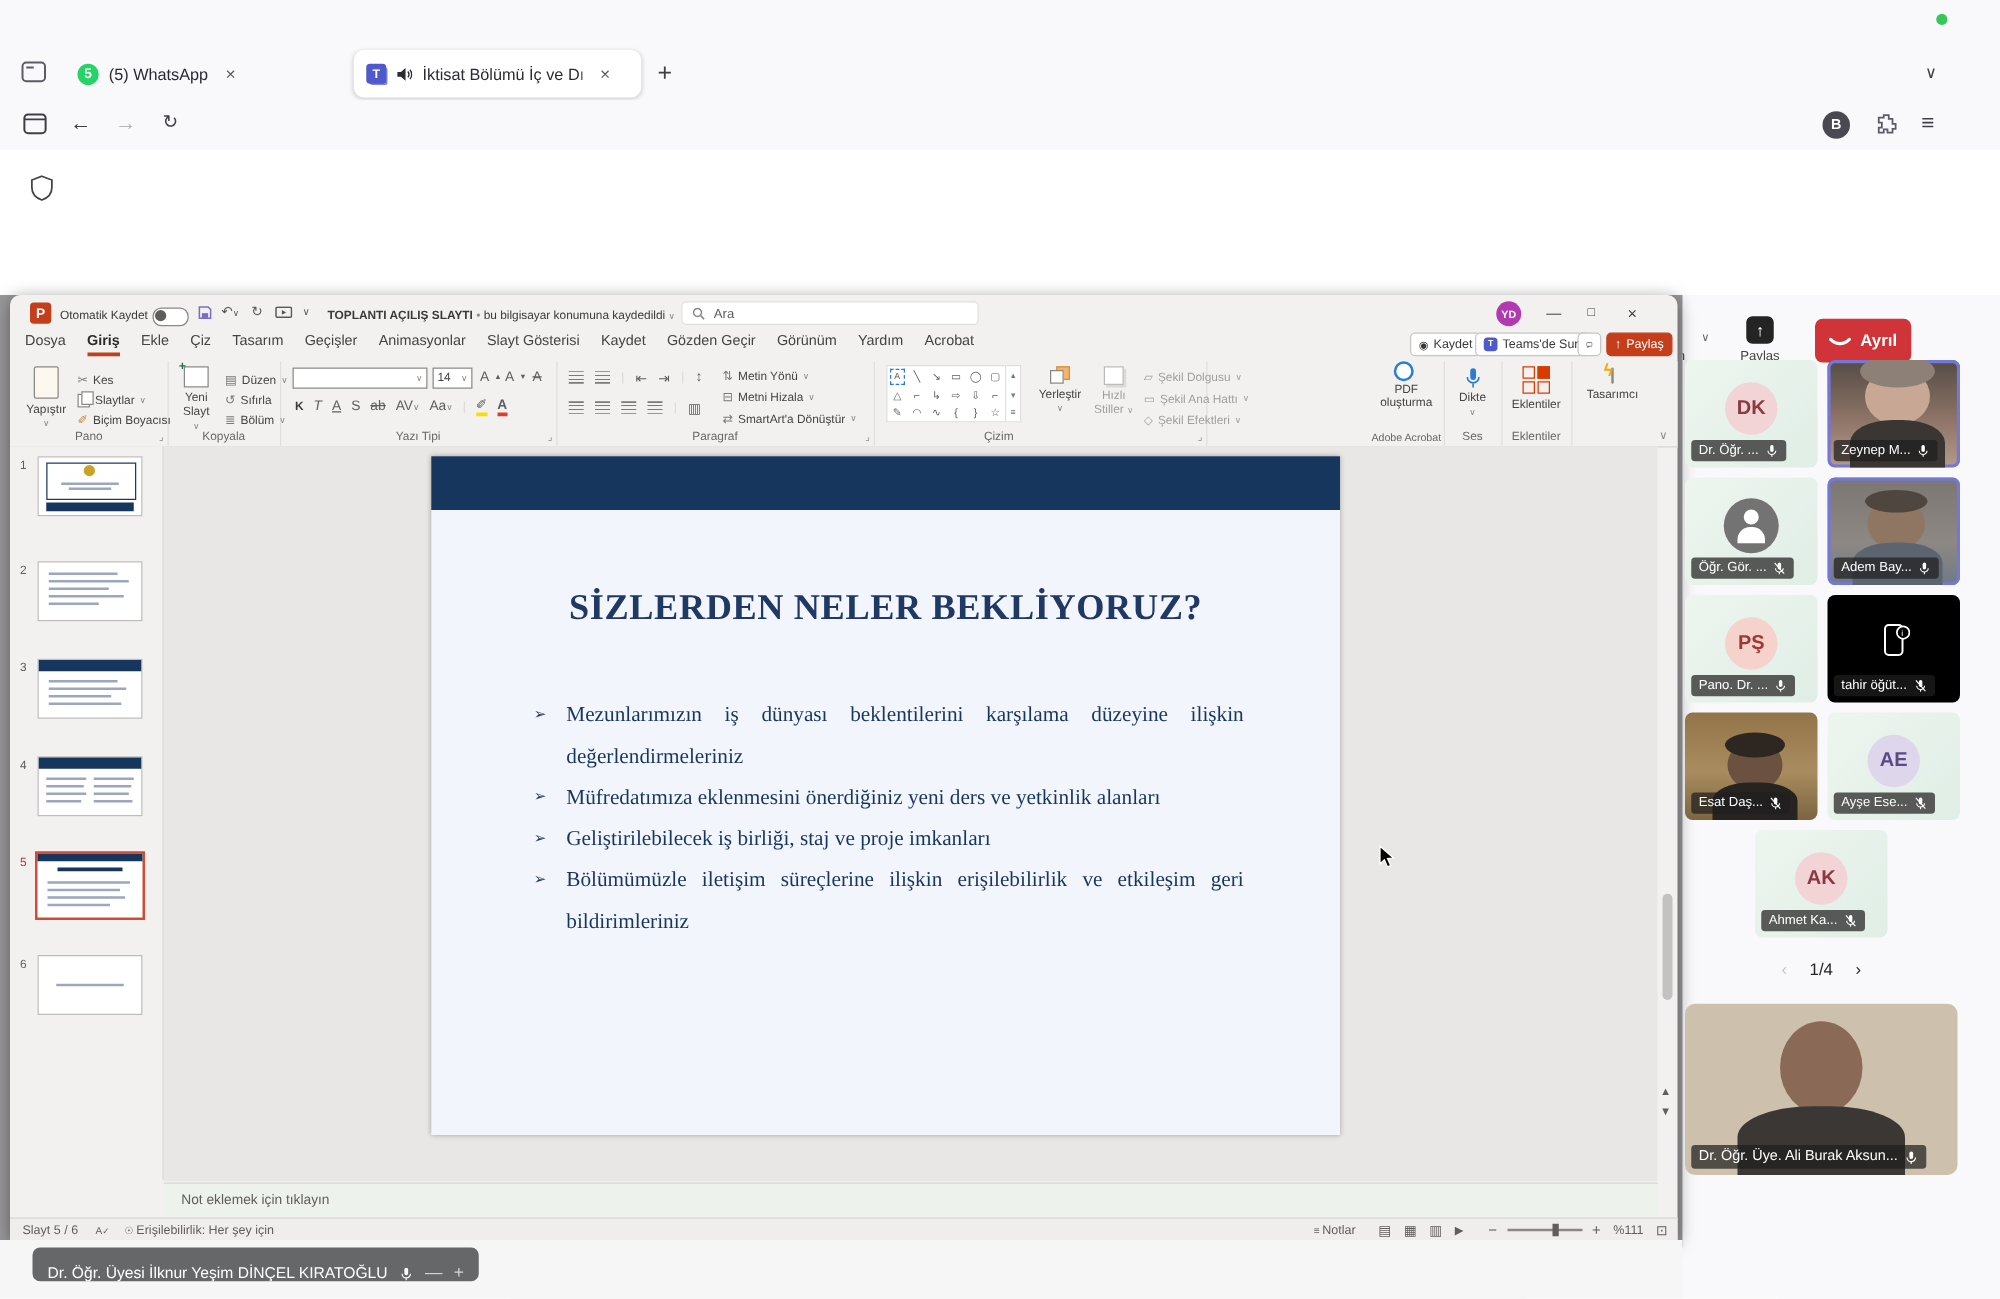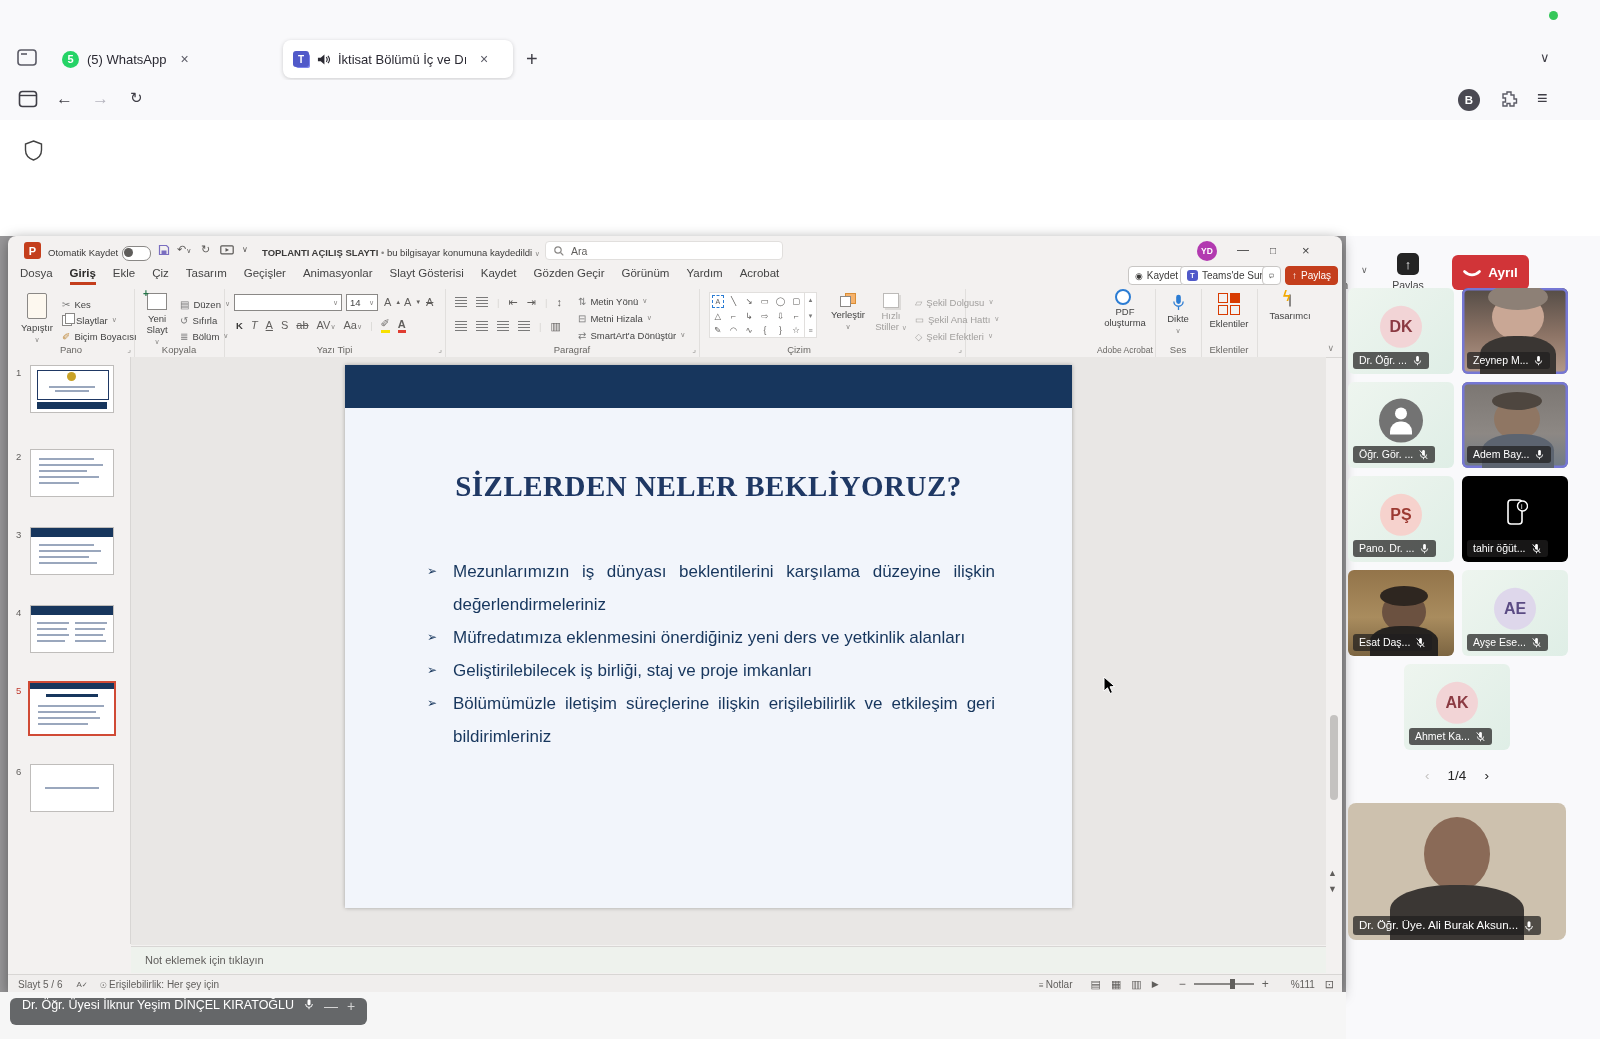--- a/index.html
+++ b/index.html
@@ -85,21 +85,21 @@
   .thumbpane{position:absolute;left:8px;top:357px;width:122px;height:587px;border-right:1px solid #d8d6d4;background:#f3f1f0}
   .thumb{position:absolute;left:22px;width:84px;height:48px;background:#fff;border:1px solid #bfbdbb;box-sizing:border-box}
   .thumb.sel{left:20px;width:88px;height:55px;border:2px solid #d04a35}
   .tnum{position:absolute;left:8px;font-size:9.5px;color:#605e5c}
   .mline{position:absolute;background:#9aa7bd;height:1.5px}
   .mnavy{position:absolute;background:#17365d}
   .slidearea{position:absolute;left:131px;top:357px;width:1195px;height:588px;background:#e9e7e5}
   .slide{position:absolute;left:345px;top:365px;width:727px;height:543px;background:#f2f5fb;box-shadow:0 0 4px rgba(0,0,0,.3)}
   .slideband{position:absolute;left:0;top:0;width:727px;height:43px;background:#17365d}
   .slidetitle{position:absolute;left:0;top:105px;width:727px;text-align:center;font-family:"Liberation Serif",serif;font-weight:bold;font-size:29px;color:#1f3864;letter-spacing:.5px}
-  .bullets{position:absolute;left:82px;top:190px;width:568px;font-family:Liberation Sans, sans-serif;font-size:17px;color:#17365d;line-height:33px}
+  .bullets{position:absolute;left:82px;top:190px;width:568px;font-family:Liberation Serif, serif;font-size:17px;color:#17365d;line-height:33px}
   .bullets div{position:relative;padding-left:26px;text-align:justify}
   .bullets div::before{content:"➢";position:absolute;left:0;top:0;font-family:"DejaVu Sans",sans-serif;font-size:12px}
   .scrollthumb{position:absolute;left:1330px;top:715px;width:8px;height:85px;background:#c4c2c0;border-radius:4px}
   .scrollarrow{position:absolute;left:1328px;font-size:9px;color:#605e5c}
   .notesbar{position:absolute;left:131px;top:946px;width:1195px;height:27px;background:#eef2ed;border-top:1px solid #d8d6d4;font-size:11px;color:#605e5c;display:flex;align-items:center;padding-left:14px;box-sizing:border-box}
   .statusbar{position:absolute;left:8px;top:974px;width:1334px;height:18px;background:#f0eeed;border-top:1px solid #d8d6d4;font-size:10px;color:#605e5c;display:flex;align-items:center}
   .statusbar .sp{white-space:nowrap}
 
   
   .tile{position:absolute;width:106px;height:86px;border-radius:6px;overflow:hidden;background:linear-gradient(135deg,#eef5ef,#dfeee6)}
@@ -110,21 +110,21 @@
   .ph::after{content:"";position:absolute;left:11px;top:23px;width:22px;height:13px;border-radius:10px 10px 0 0;background:#fff}
   .pl{position:absolute;left:5px;bottom:5px;background:rgba(32,31,30,.72);color:#fff;font-size:10.5px;line-height:15px;padding:1px 6px;border-radius:3px;display:flex;align-items:center;gap:5px;max-width:94%;box-sizing:border-box;white-space:nowrap}
   .vh{position:absolute;border-radius:50%}
   .vb{position:absolute;border-radius:45% 45% 0 0}
   .spot{position:absolute;left:1348px;top:803px;width:218px;height:137px;border-radius:8px;overflow:hidden;background:#cdc1ae}
   .pagin{position:absolute;left:1348px;top:768px;width:218px;display:flex;align-items:center;justify-content:center;gap:18px;font-size:13.5px;color:#242424}
   .pagin .pprev{color:#c6c4c2}
 
   
   .bottomband{position:absolute;left:0;top:992px;width:1346px;height:47px;background:#f6f6f6}
-  .selfpill{position:absolute;left:10px;top:998px;height:27px;background:rgba(88,90,92,.92);border-radius:6px;color:#fff;font-size:12.5px;display:flex;align-items:flex-start;gap:9px;padding:0 12px;white-space:nowrap}
+  .selfpill{position:absolute;left:26px;top:998px;height:27px;background:rgba(88,90,92,.92);border-radius:6px;color:#fff;font-size:12.5px;display:flex;align-items:flex-end;gap:9px;padding:0 12px;white-space:nowrap}
   .selfpill .faint{color:#d4d4d4;font-size:14px}
 
   .cursor{position:absolute;left:1103px;top:676px}
 </style>
 </head>
 <body>
 
 <div id="screen">
 
   <div class="tabstrip">
@@ -631,21 +631,21 @@
     <span class="sp"><span style="font-size:8px">≡ </span><span>Notlar</span></span>
     <span class="sp" style="margin-left:18px;font-size:11px">▤</span>
     <span class="sp" style="margin-left:10px;font-size:11px">▦</span>
     <span class="sp" style="margin-left:10px;font-size:11px">▥</span>
     <span class="sp" style="margin-left:10px;font-size:9px">▶</span>
     <span class="sp" style="margin-left:20px;font-size:12px">−</span>
     <span style="margin-left:8px;width:60px;height:2px;background:#8a8886;position:relative">
         <i style="position:absolute;left:36px;top:-4px;width:5px;height:10px;background:#605e5c"></i>
       </span>
     <span class="sp" style="margin-left:8px;font-size:12px">+</span>
-    <span class="sp" style="margin-left:22px">%111</span>
+    <span class="sp" style="margin-left:10px">%111</span>
     <span class="sp" style="margin-left:10px;margin-right:8px;font-size:11px">⊡</span>
   </div>
 
   <svg class="cursor" width="13" height="19" viewBox="0 0 13 19">
     <polygon points="1,1 1,15 4.5,11.8 7,17.5 9.5,16.4 7,10.8 11.8,10.5" fill="#000" stroke="#fff" stroke-width="1"></polygon>
   </svg>
 
   <div>
 
     <div class="tile" style="left:1348px;top:288px">

